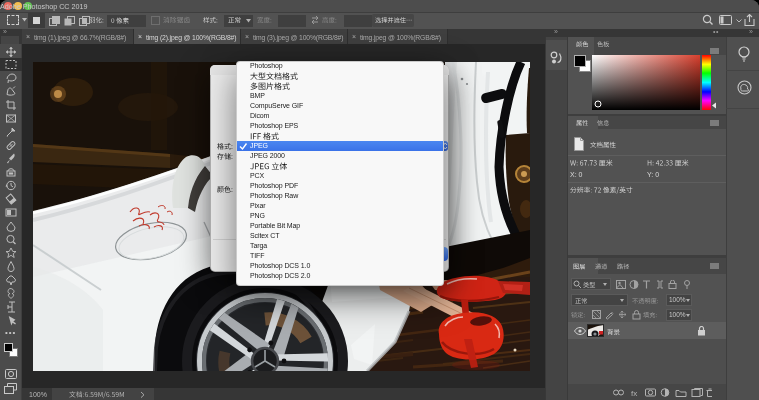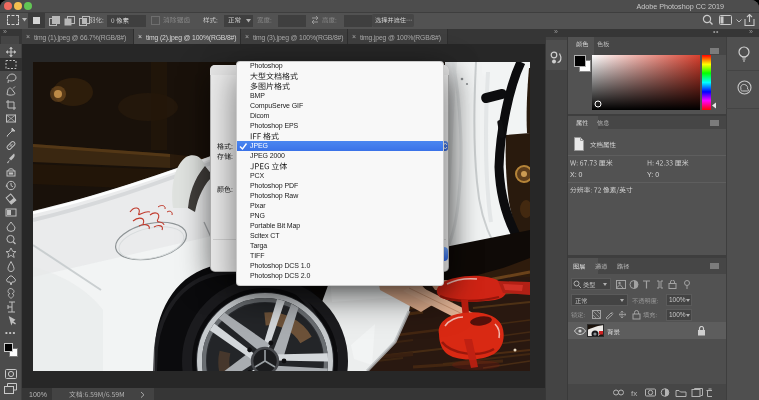--- a/index.html
+++ b/index.html
@@ -3,21 +3,21 @@
 *{margin:0;padding:0;box-sizing:border-box}
 html,body{width:759px;height:400px;overflow:hidden;background:#000;font-family:"Liberation Sans",sans-serif}
 #win{position:absolute;left:0;top:0;width:759px;height:400px;border-radius:8px 8px 0 0;overflow:hidden;background:#525252}
 .abs{position:absolute}
 </style></head><body>
 <div id="win">
     <div class="abs" style="left:0;top:0;width:759px;height:12px;background:#4d4d4d"></div>
     <div class="abs" style="left:3.5px;top:2px;width:8px;height:8px;border-radius:50%;background:#ed6a5f"></div>
     <div class="abs" style="left:13.5px;top:2px;width:8px;height:8px;border-radius:50%;background:#f5bf4f"></div>
     <div class="abs" style="left:23.5px;top:2px;width:8px;height:8px;border-radius:50%;background:#62c554"></div>
-    <div class="abs" style="left:0;top:2px;width:724px;text-align:right;font-size:7.2px;color:#c9c9c9">Adobe Photoshop CC 2019</div>
+    <div class="abs" style="left:0;top:2px;width:724px;text-align:left;font-size:7.2px;color:#c9c9c9">Adobe Photoshop CC 2019</div>
     <div class="abs" style="left:0;top:12px;width:759px;height:17px;background:#525252;border-top:1px solid #3e3e3e"></div>
     <div class="abs" style="left:7px;top:15px;width:12px;height:10px;border:1px dashed #d0d0d0"></div>
     <svg class="abs" style="left:22px;top:18px" width="6" height="5">
       <path d="M0,0 L5,0 L2.5,3.5 Z" fill="#b9b9b9"></path>
     </svg>
     <div class="abs" style="left:28px;top:13px;width:17px;height:15px;background:#3c3c3c"></div>
     <div class="abs" style="left:33px;top:17px;width:7px;height:7px;background:#d4d4d4"></div>
     <svg class="abs" style="left:49px;top:16px" width="11" height="11" viewBox="0 0 11 11">
       <rect x="0.5" y="2.5" width="7" height="7" fill="none" stroke="#b8b8b8"></rect>
       <rect x="3.5" y="0.5" width="7" height="7" fill="#b8b8b8" stroke="#b8b8b8"></rect>

